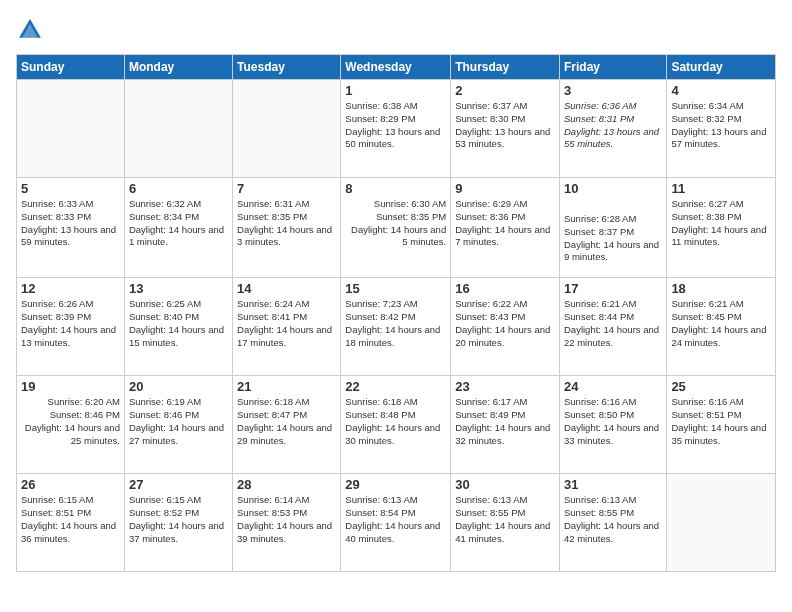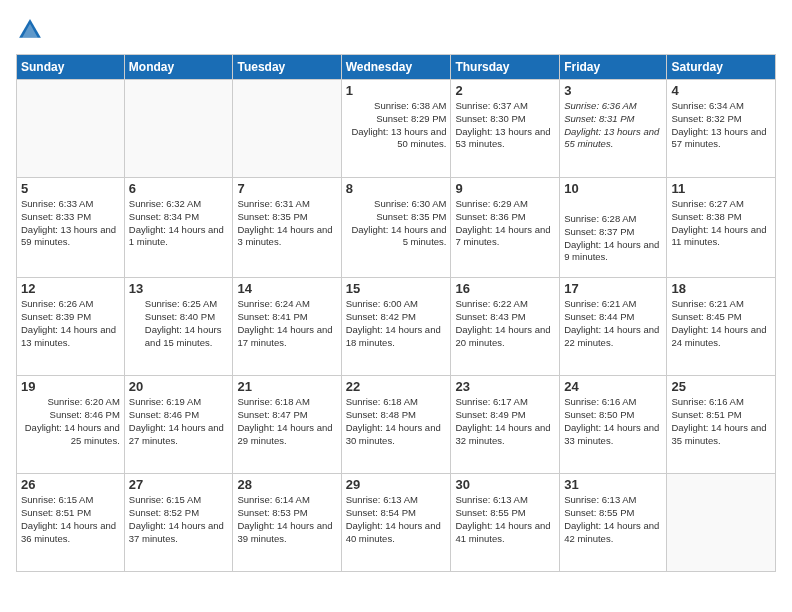--- a/index.html
+++ b/index.html
@@ -122,21 +122,21 @@
           <th>Saturday</th>
         </tr>
     </thead>
     <tbody id="calendar-body">
     <tr>
           <td class="empty"></td>
           <td class="empty"></td>
           <td class="empty"></td>
           <td>
             <span class="day-number">1</span>
-            <div class="day-info" style="white-space: pre-line; text-align: right;">Sunrise: 6:38 AM
+            <div class="day-info" style="white-space: pre-line;">Sunrise: 6:38 AM
 Sunset: 8:29 PM
 Daylight: 13 hours and 50 minutes.</div>
           </td>
           <td>
             <span class="day-number">2</span>
             <div class="day-info" style="white-space: pre-line;">Sunrise: 6:37 AM
 Sunset: 8:30 PM
 Daylight: 13 hours and 53 minutes.</div>
           </td>
           <td>
@@ -198,33 +198,33 @@
         </tr>
         <tr>
           <td>
             <span class="day-number">12</span>
             <div class="day-info" style="white-space: pre-line;">Sunrise: 6:26 AM
 Sunset: 8:39 PM
 Daylight: 14 hours and 13 minutes.</div>
           </td>
           <td>
             <span class="day-number">13</span>
-            <div class="day-info" style="white-space: pre-line; margin-left: 16px;">Sunrise: 6:25 AM
+            <div class="day-info" style="white-space: pre-line;">Sunrise: 6:25 AM
 Sunset: 8:40 PM
 Daylight: 14 hours and 15 minutes.</div>
           </td>
           <td>
             <span class="day-number">14</span>
             <div class="day-info" style="white-space: pre-line;">Sunrise: 6:24 AM
 Sunset: 8:41 PM
 Daylight: 14 hours and 17 minutes.</div>
           </td>
           <td>
             <span class="day-number">15</span>
-            <div class="day-info" style="white-space: pre-line;">Sunrise: 6:00 AM
+            <div class="day-info" style="white-space: pre-line;">Sunrise: 7:23 AM
 Sunset: 8:42 PM
 Daylight: 14 hours and 18 minutes.</div>
           </td>
           <td>
             <span class="day-number">16</span>
             <div class="day-info" style="white-space: pre-line;">Sunrise: 6:22 AM
 Sunset: 8:43 PM
 Daylight: 14 hours and 20 minutes.</div>
           </td>
           <td>

